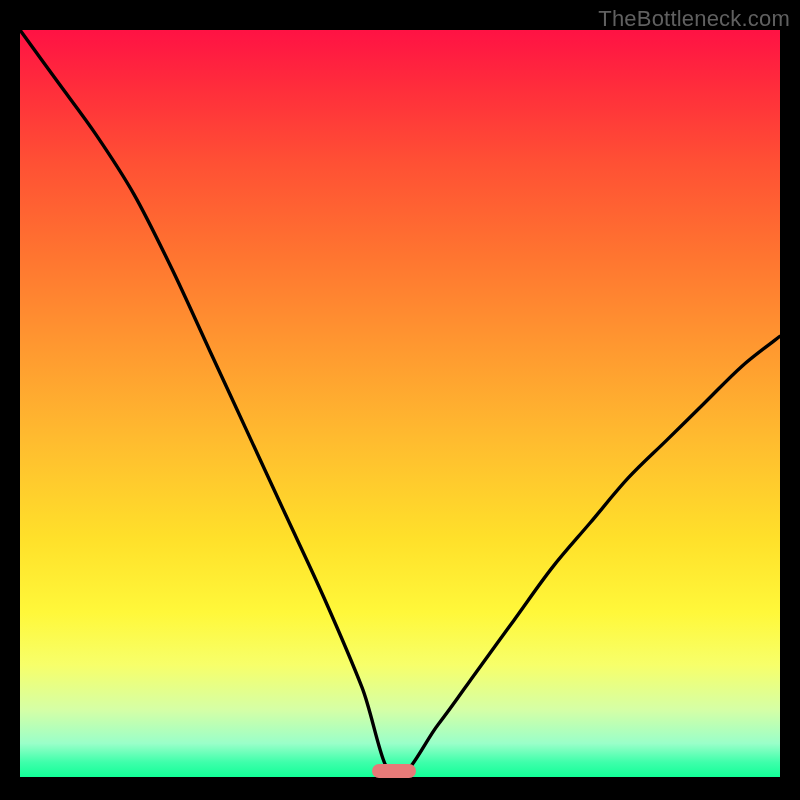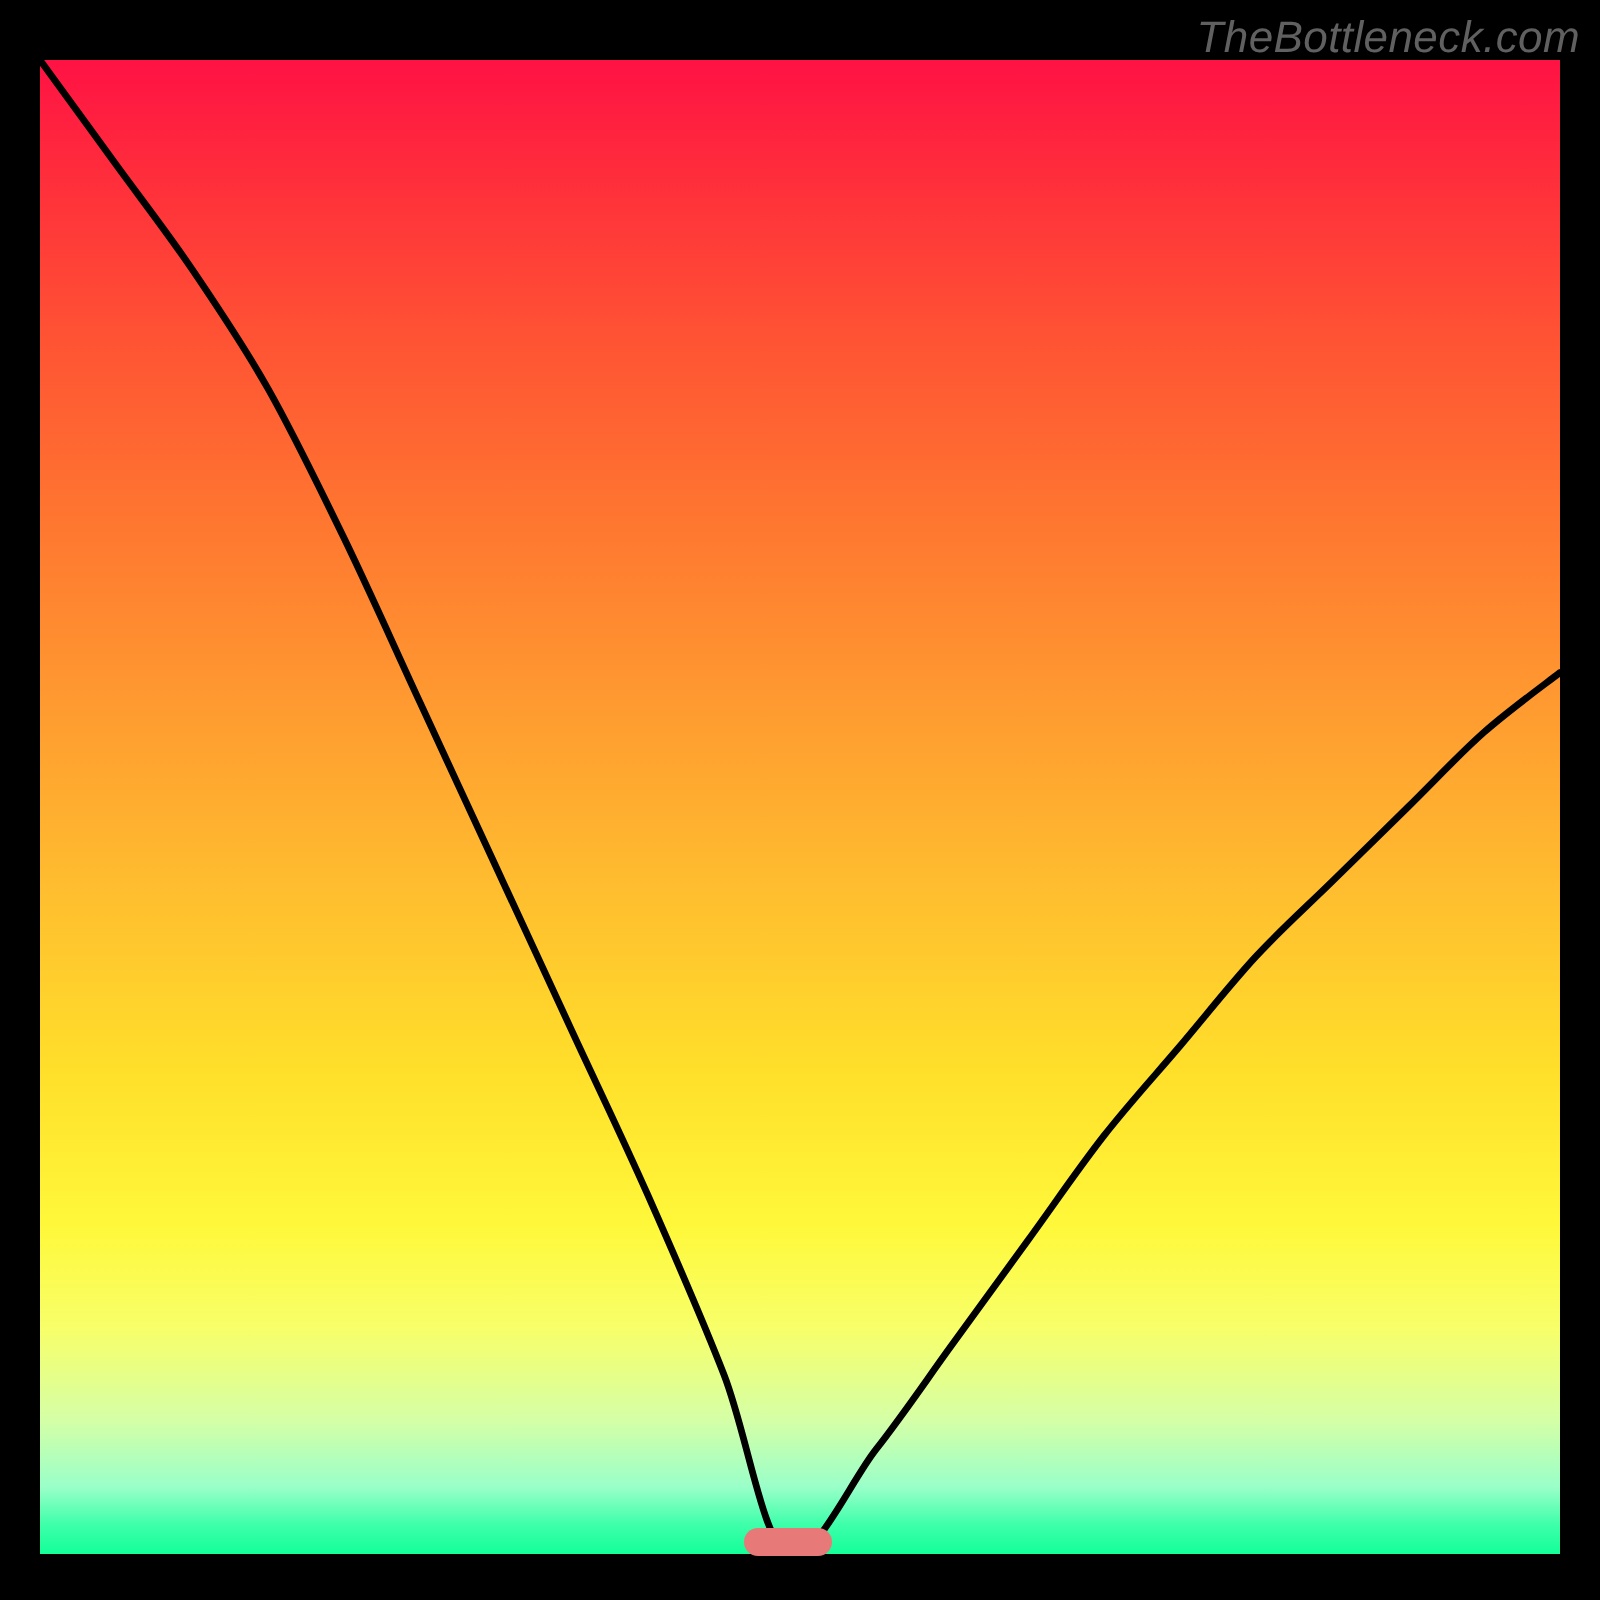--- a/index.html
+++ b/index.html
@@ -9,21 +9,20 @@
     height: 800px;
     overflow: hidden;
     background: #000;
     font-family: Arial, Helvetica, sans-serif;
   }
   .chart-container {
     position: relative;
     width: 800px;
     height: 716px;
     background: #000;
-    font-style: italic;
   }
   .watermark {
     position: absolute;
     top: 6px;
     right: 10px;
     color: #606060;
     font-size: 22px;
     font-weight: 500;
     letter-spacing: 0.2px;
     user-select: none;

